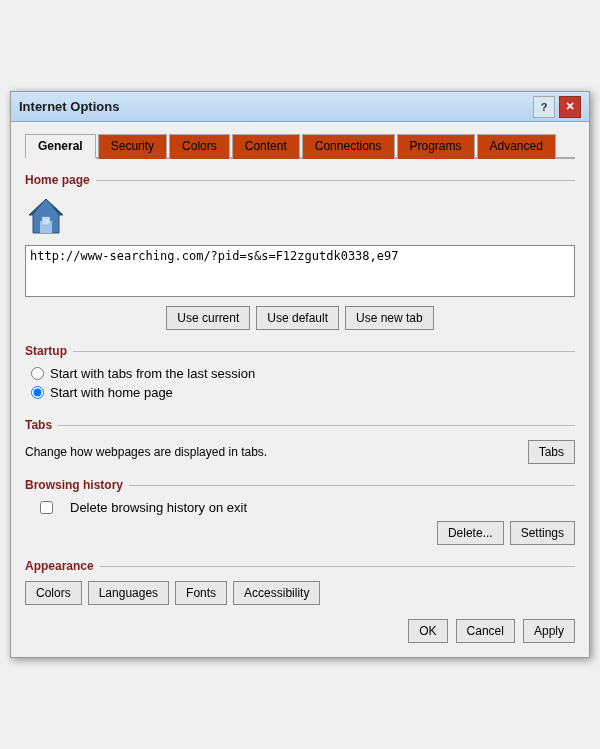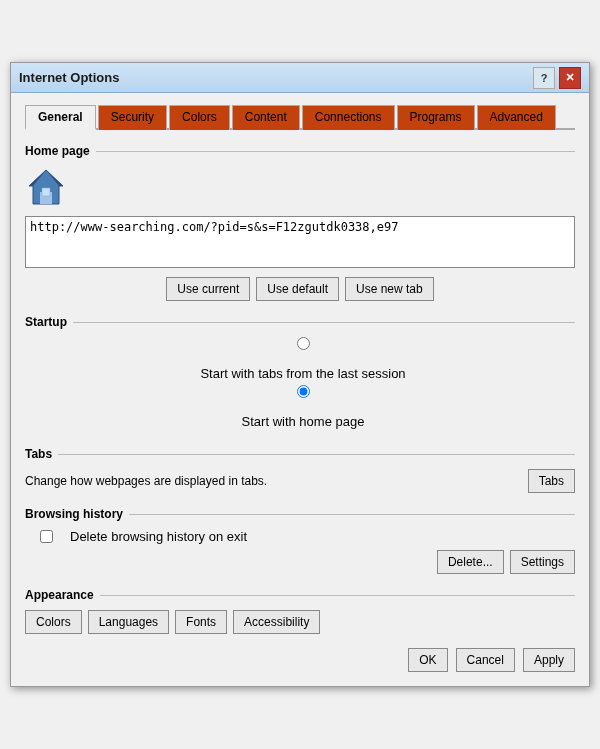--- a/index.html
+++ b/index.html
@@ -123,32 +123,31 @@
     }
     .homepage-buttons {
       display: flex;
       gap: 6px;
       margin-top: 6px;
       justify-content: center;
     }
     .radio-row {
       display: flex;
       align-items: center;
-      gap: 16px;
+      gap: 6px;
       margin-bottom: 4px;
       padding-left: 6px;
-      flex-direction: column;
     }
     
     .section-header-line {
       display: flex;
       align-items: center;
       font-size: 12px;
       font-weight: 600;
-      color: #000000;
+      color: #7f1d1d;
       margin-bottom: 8px;
     }
     .section-header-line::after {
       content: '';
       flex: 1;
       height: 1px;
       background: #bbb;
       margin-left: 6px;
     }
     .section-block {

